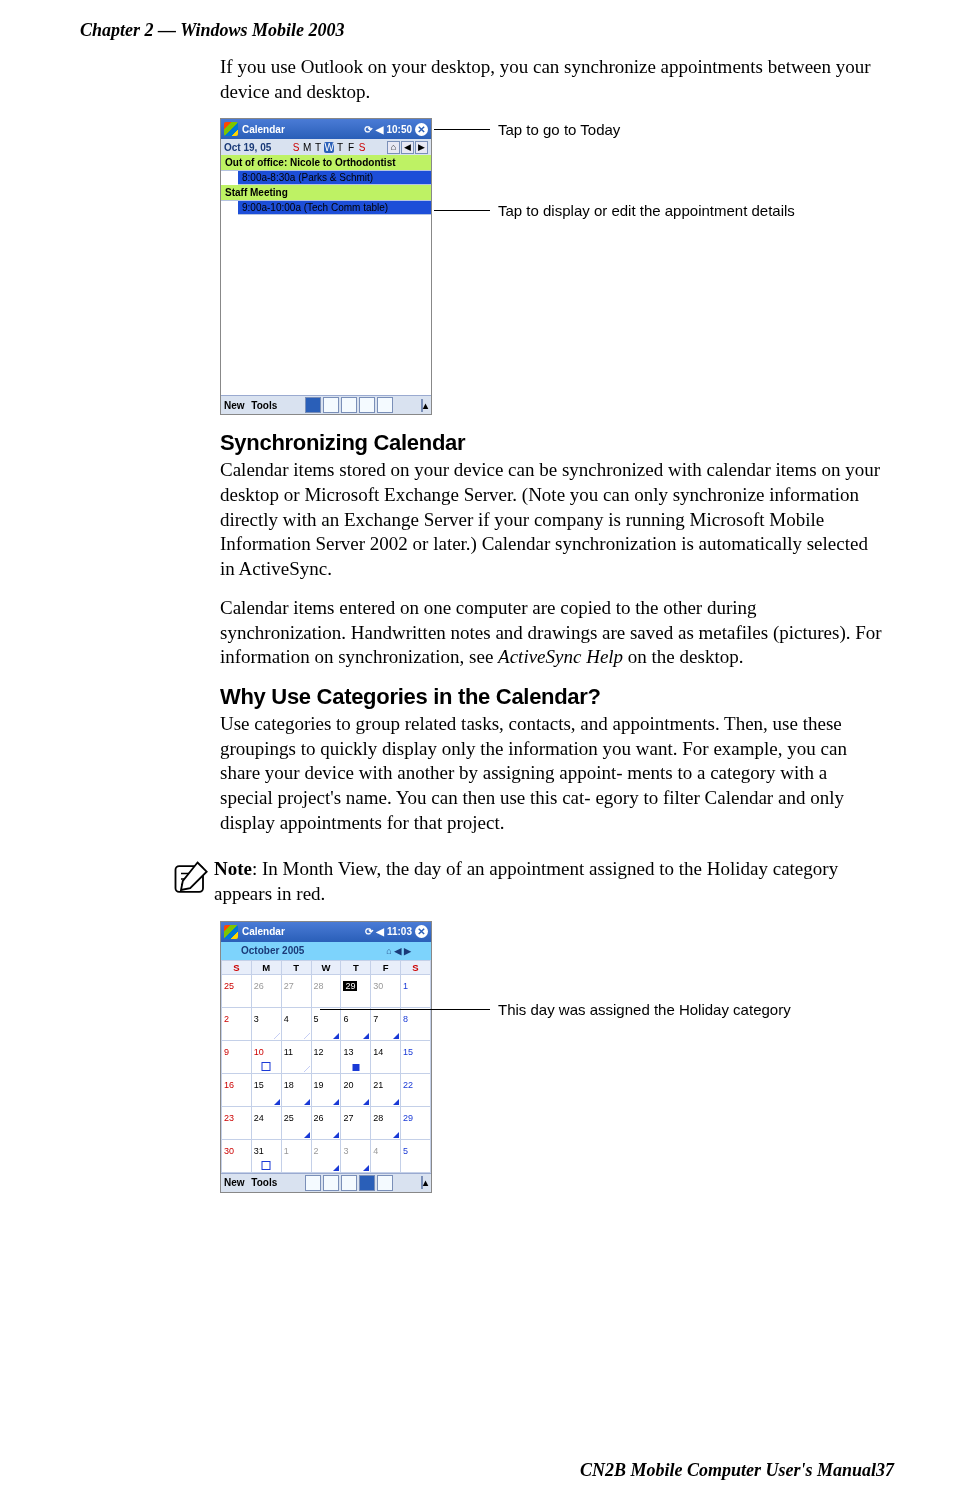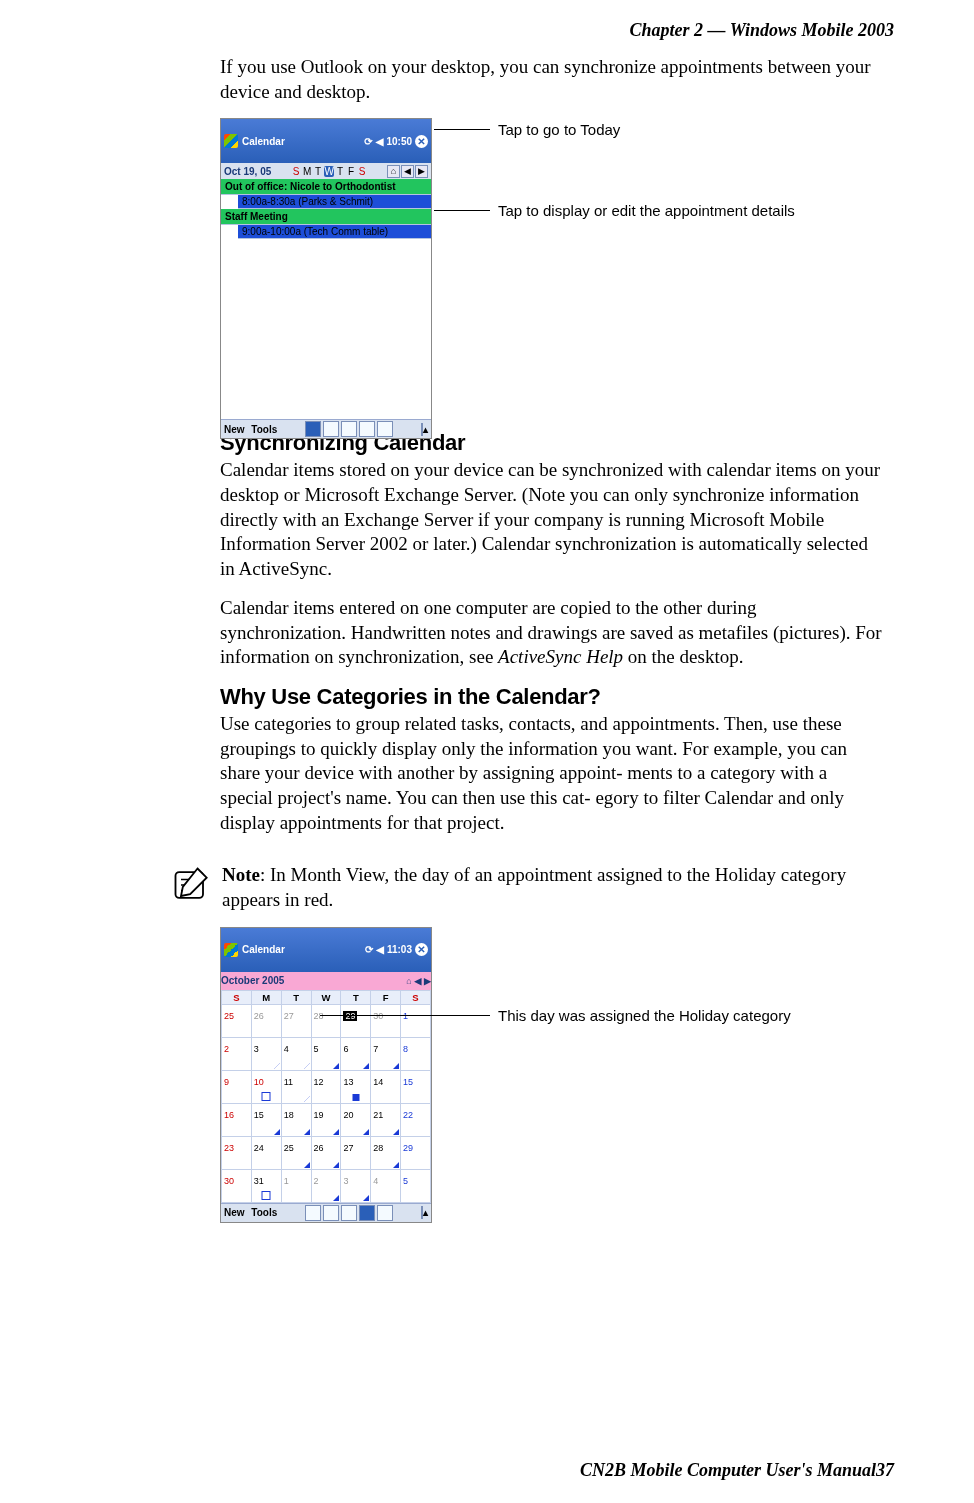--- a/index.html
+++ b/index.html
@@ -13,21 +13,20 @@
     color: #000;
   }
   .page {
     width: 974px;
     height: 1503px;
     position: relative;
     box-sizing: border-box;
     padding: 20px 80px 20px 80px;
   }
   .header-right {
-    text-align: right;
     font-style: italic;
     font-weight: bold;
     font-size: 18px;
     margin-top: 0;
   }
   .body-col {
     margin-left: 140px;
     margin-right: 10px;
   }
   .para {
@@ -71,21 +70,21 @@
     color: #000;
     background: #fff;
   }
   .titlebar {
     background: linear-gradient(#4a7bd6, #2a5fb8);
     color: #fff;
     display: flex;
     align-items: center;
     justify-content: space-between;
     height: 20px;
-    padding: 12px 3px;
+    padding: 0 3px;
     font-weight: bold;
   }
   .titlebar .tleft { display: flex; align-items: center; gap: 4px; }
   .flag {
     width: 14px; height: 14px;
     background: linear-gradient(135deg,#ff4800 0 25%,#7ec400 25% 50%,#0078d4 50% 75%,#ffd500 75%);
     border-radius: 2px;
   }
   .tright { display: flex; align-items: center; gap: 3px; }
   .tright .circ { width:13px; height:13px; border-radius:50%; background:#fff; color:#2a5fb8; font-weight:bold; text-align:center; line-height:13px; font-size:10px; display:inline-block; }
@@ -101,21 +100,21 @@
   .datebar .days { display:flex; gap:1px; align-items:center; }
   .datebar .d { width:10px; text-align:center; }
   .datebar .d.sun, .datebar .d.sat { color:#c00; }
   .datebar .d.sel { background:#2a5fb8; color:#fff; border-radius:2px; }
   .datebar .nav { display:flex; gap:1px; align-items:center; }
   .datebar .icon, .tright .icon {
     width: 11px; height: 11px; background:#e8e8f4; border:1px solid #7a8fb8; display:inline-block;
   }
   .tri { font-size:9px; line-height:11px; text-align:center; }
   .appt-all {
-    background: #22c55e;
+    background: #bef264;
     border-bottom: 1px solid #b5c4e0;
     padding: 2px 4px;
     font-weight: bold;
     font-size: 10px;
   }
   .appt-sub {
     background: #1d4ed8;
     border-bottom: 1px solid #b5c4e0;
     padding: 1px 4px;
     font-size: 10px;
@@ -141,39 +140,39 @@
   .bottombar .kbd { width:20px; height:14px; border:1px solid #7a8fb8; background:#f4faff; }
 
   .callout-line {
     position:absolute; height:1px; background:#000;
   }
   .callout-text {
     position:absolute; font-family: Arial, Helvetica, sans-serif; font-size: 15px;
   }
 
   
-  .note-row { display:flex; gap:8px; margin-top:28px; }
+  .note-row { display:flex; margin-top:22px; }
   .note-icon {
     flex: 0 0 40px;
     margin-left: -50px;
   }
   .note-icon svg { width: 44px; height: 44px; }
 
   
   .shot2 {
     width: 210px;
     border: 1px solid #888;
     font-family: Tahoma, Verdana, sans-serif;
     font-size: 10px;
     background: #fff;
   }
   .monthbar {
-    background:#f9a8d4;
+    background:#7dd3fc;
     display:flex; align-items:center; justify-content:space-between;
-    padding: 1px 0; font-weight:bold;
+    padding: 1px 20px; font-weight:bold;
     color:#1a3a78;
     height:16px;
   }
   .monthgrid {
     width:100%;
     border-collapse:collapse;
     font-size:9.5px;
   }
   .monthgrid th {
     background:#e8eefa;

